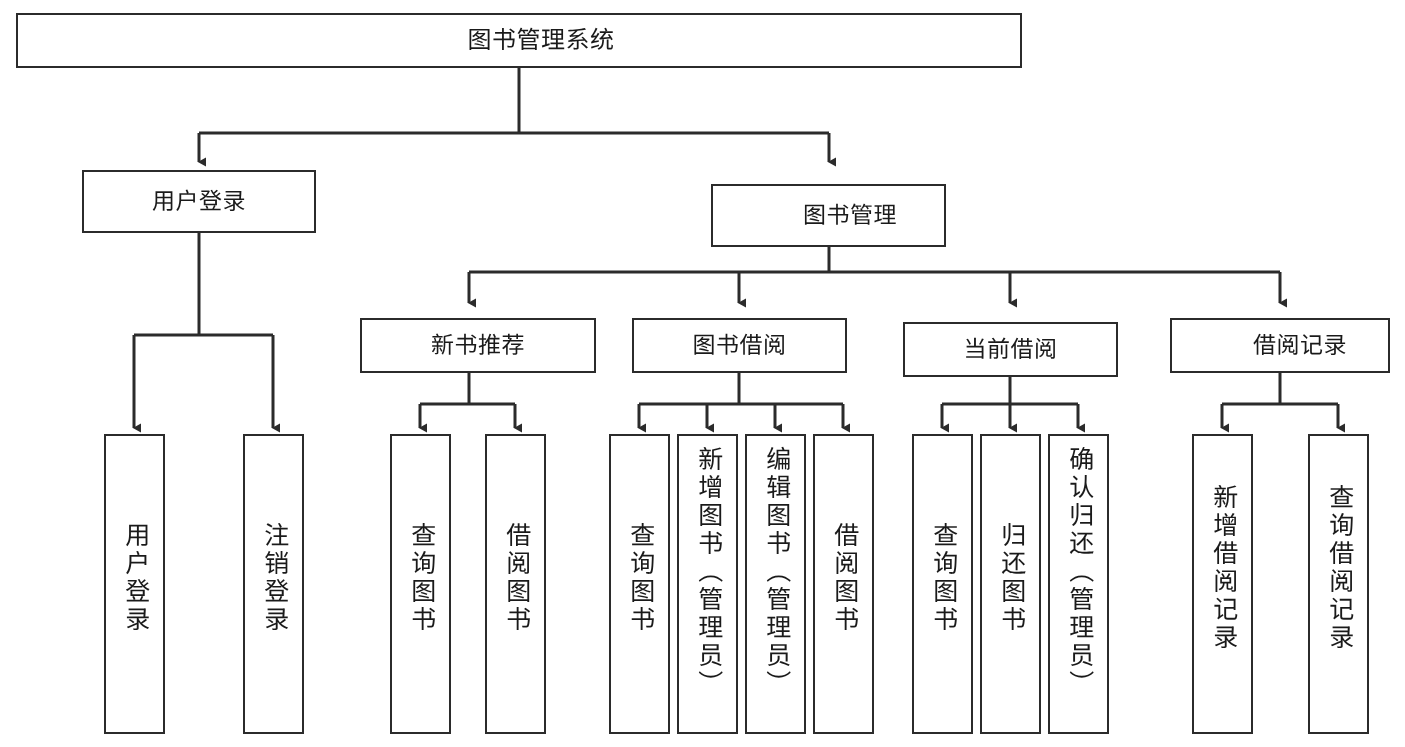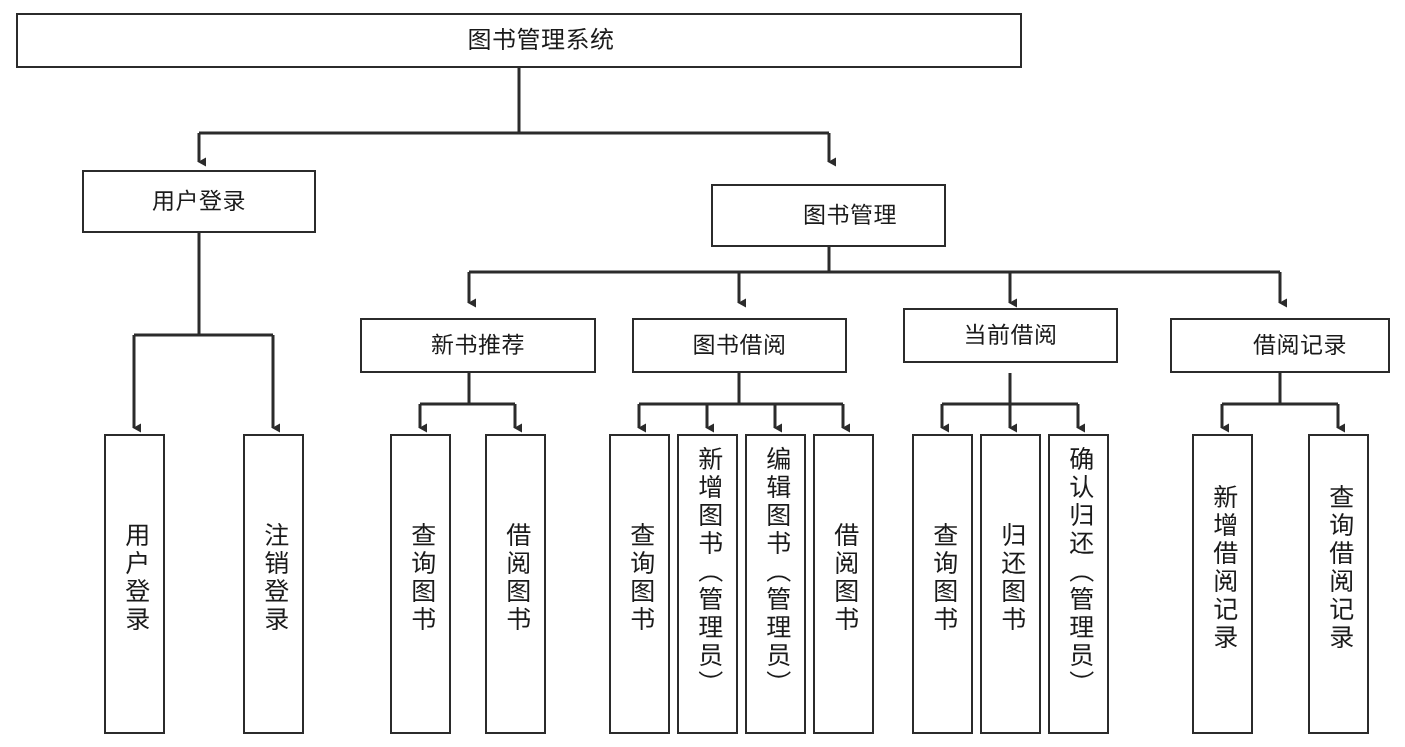--- a/index.html
+++ b/index.html
@@ -135,21 +135,21 @@
   </div>
 
   <div class="node h" style="left:360px;top:318px;width:236px;height:55px;">
     <span class="label">新书推荐</span>
   </div>
 
   <div class="node h" style="left:632px;top:318px;width:215px;height:55px;">
     <span class="label">图书借阅</span>
   </div>
 
-  <div class="node h" style="left:903px;top:308px;width:215px;height:55px;align-items:center;">
+  <div class="node h" style="left:903px;top:322px;width:215px;height:55px;align-items:center;">
     <span class="label">当前借阅</span>
   </div>
 
   <div class="node h" style="left:1170px;top:318px;width:220px;height:55px;padding-left:40px;">
     <span class="label">借阅记录</span>
   </div>
 
   <div class="node v" style="left:104px;top:434px;width:61px;height:300px;padding-top:86px;">
     <span class="label">用户登录</span>
   </div>

